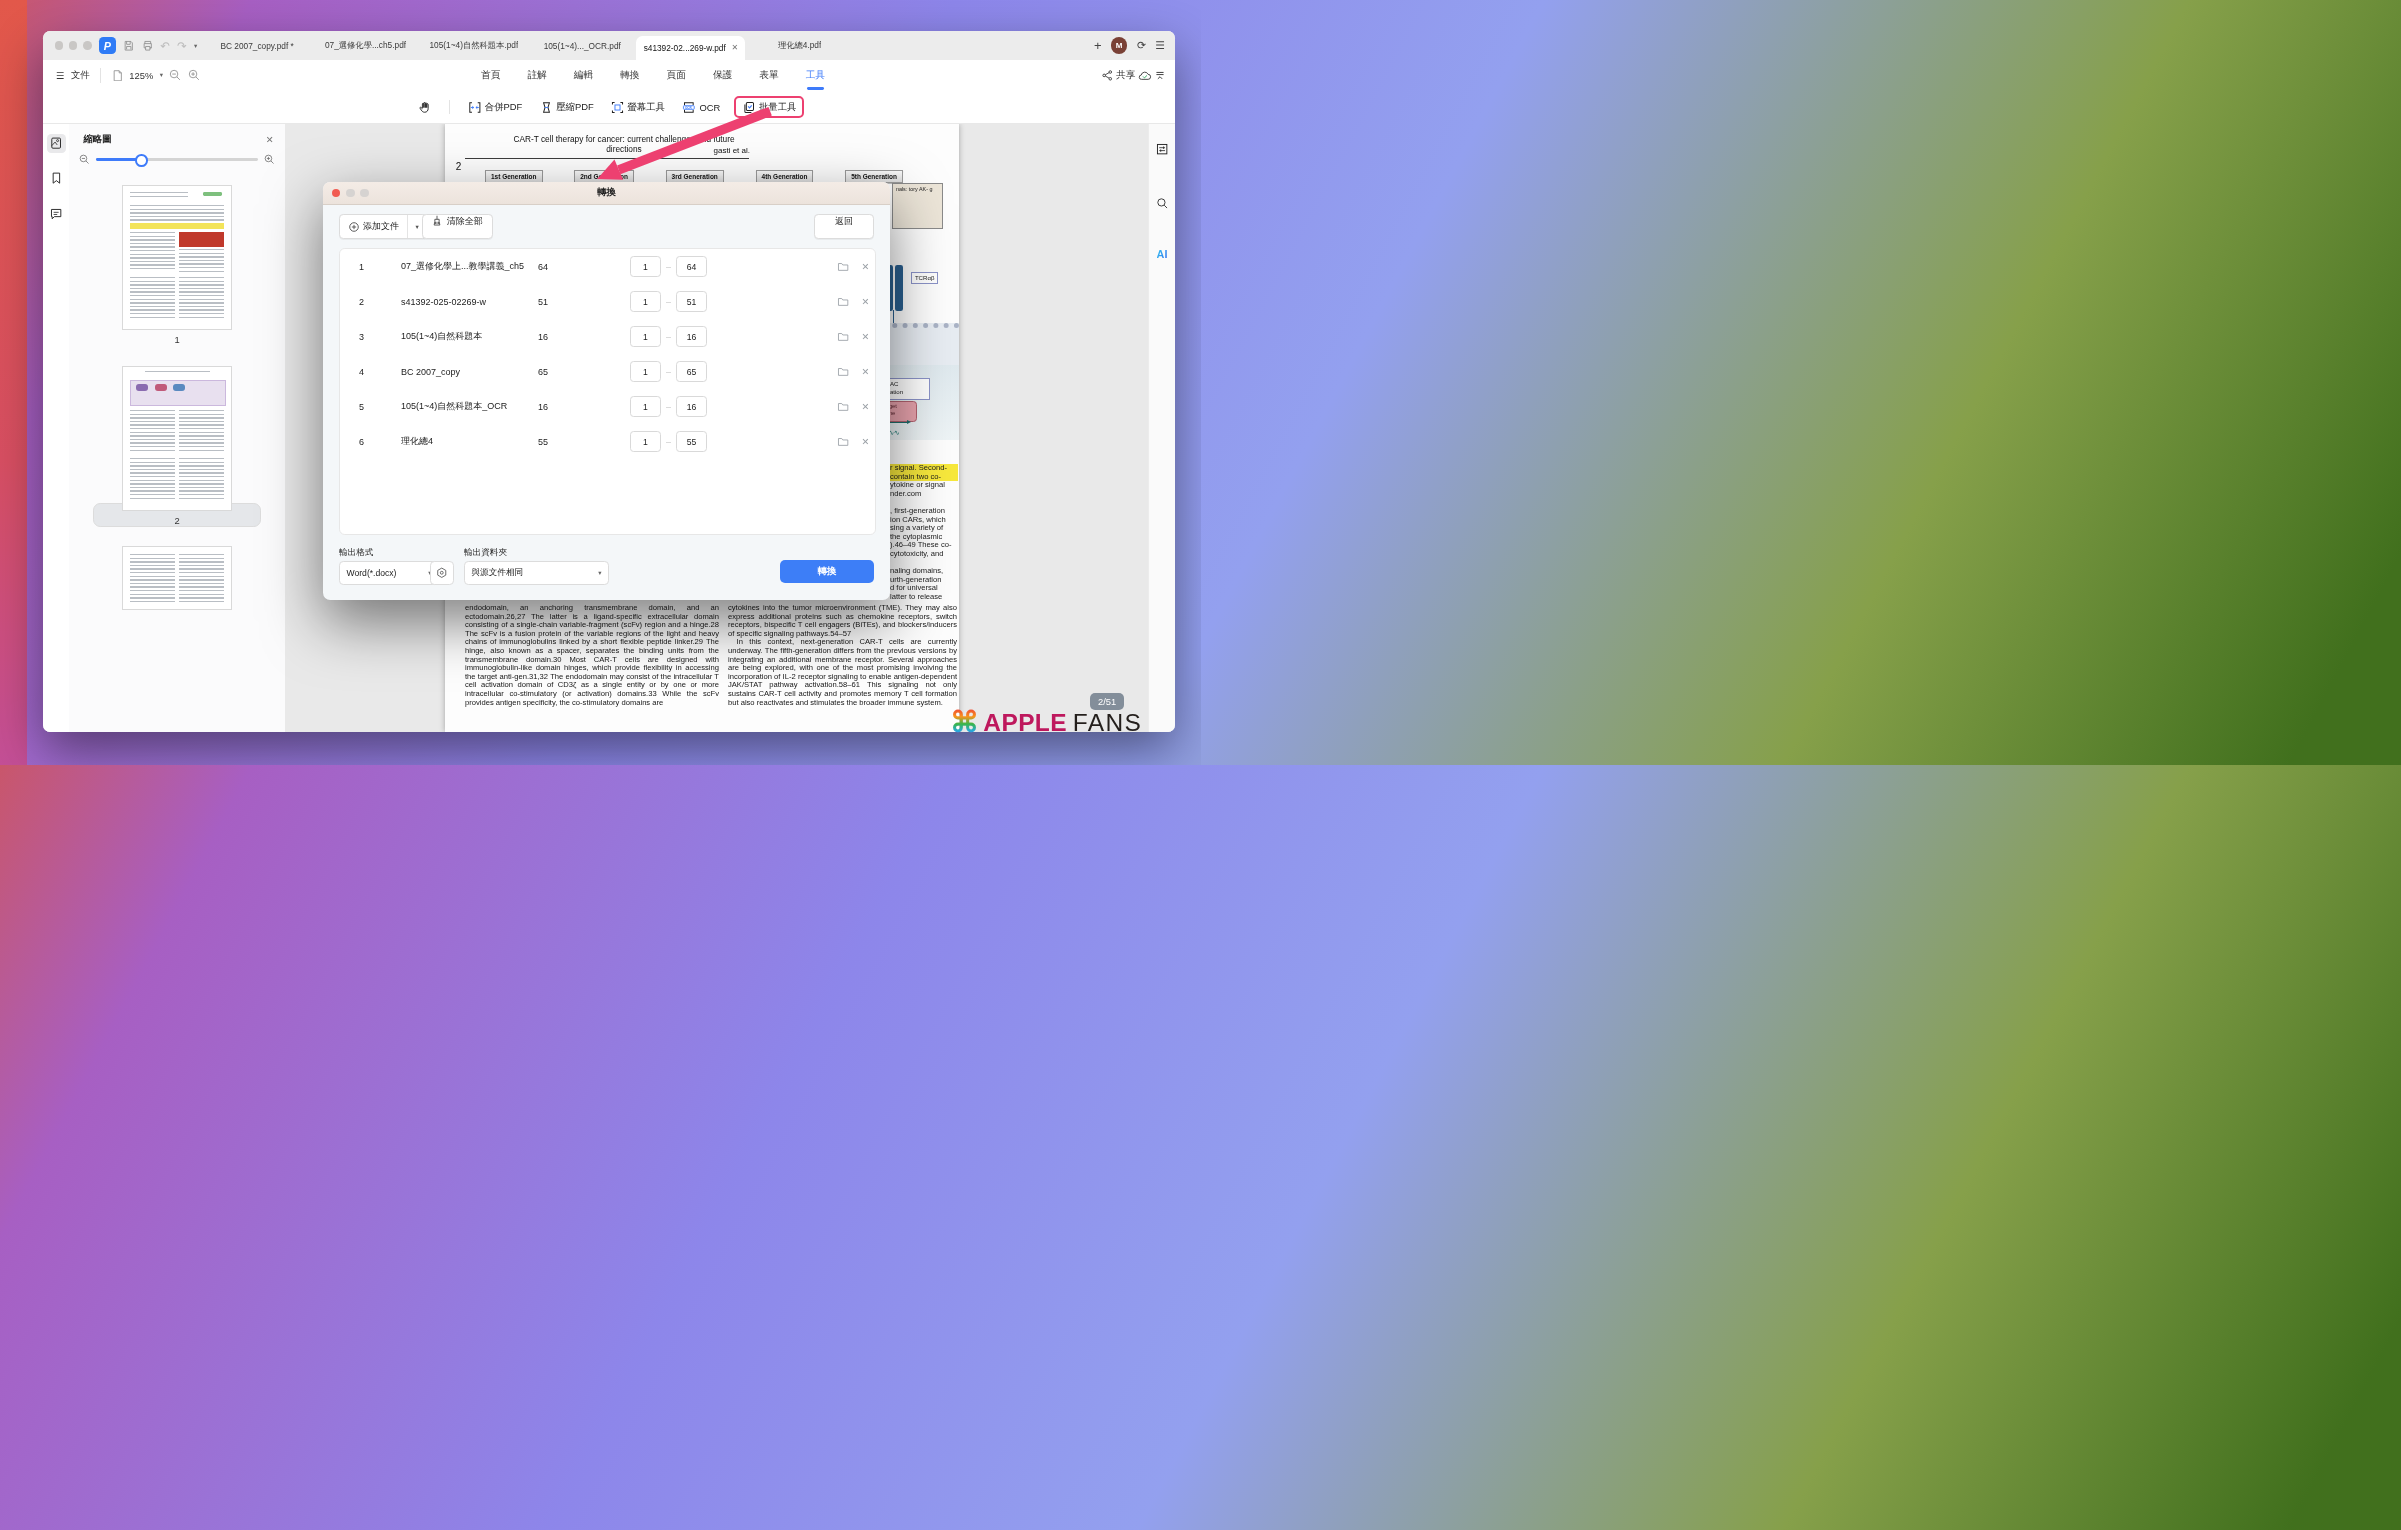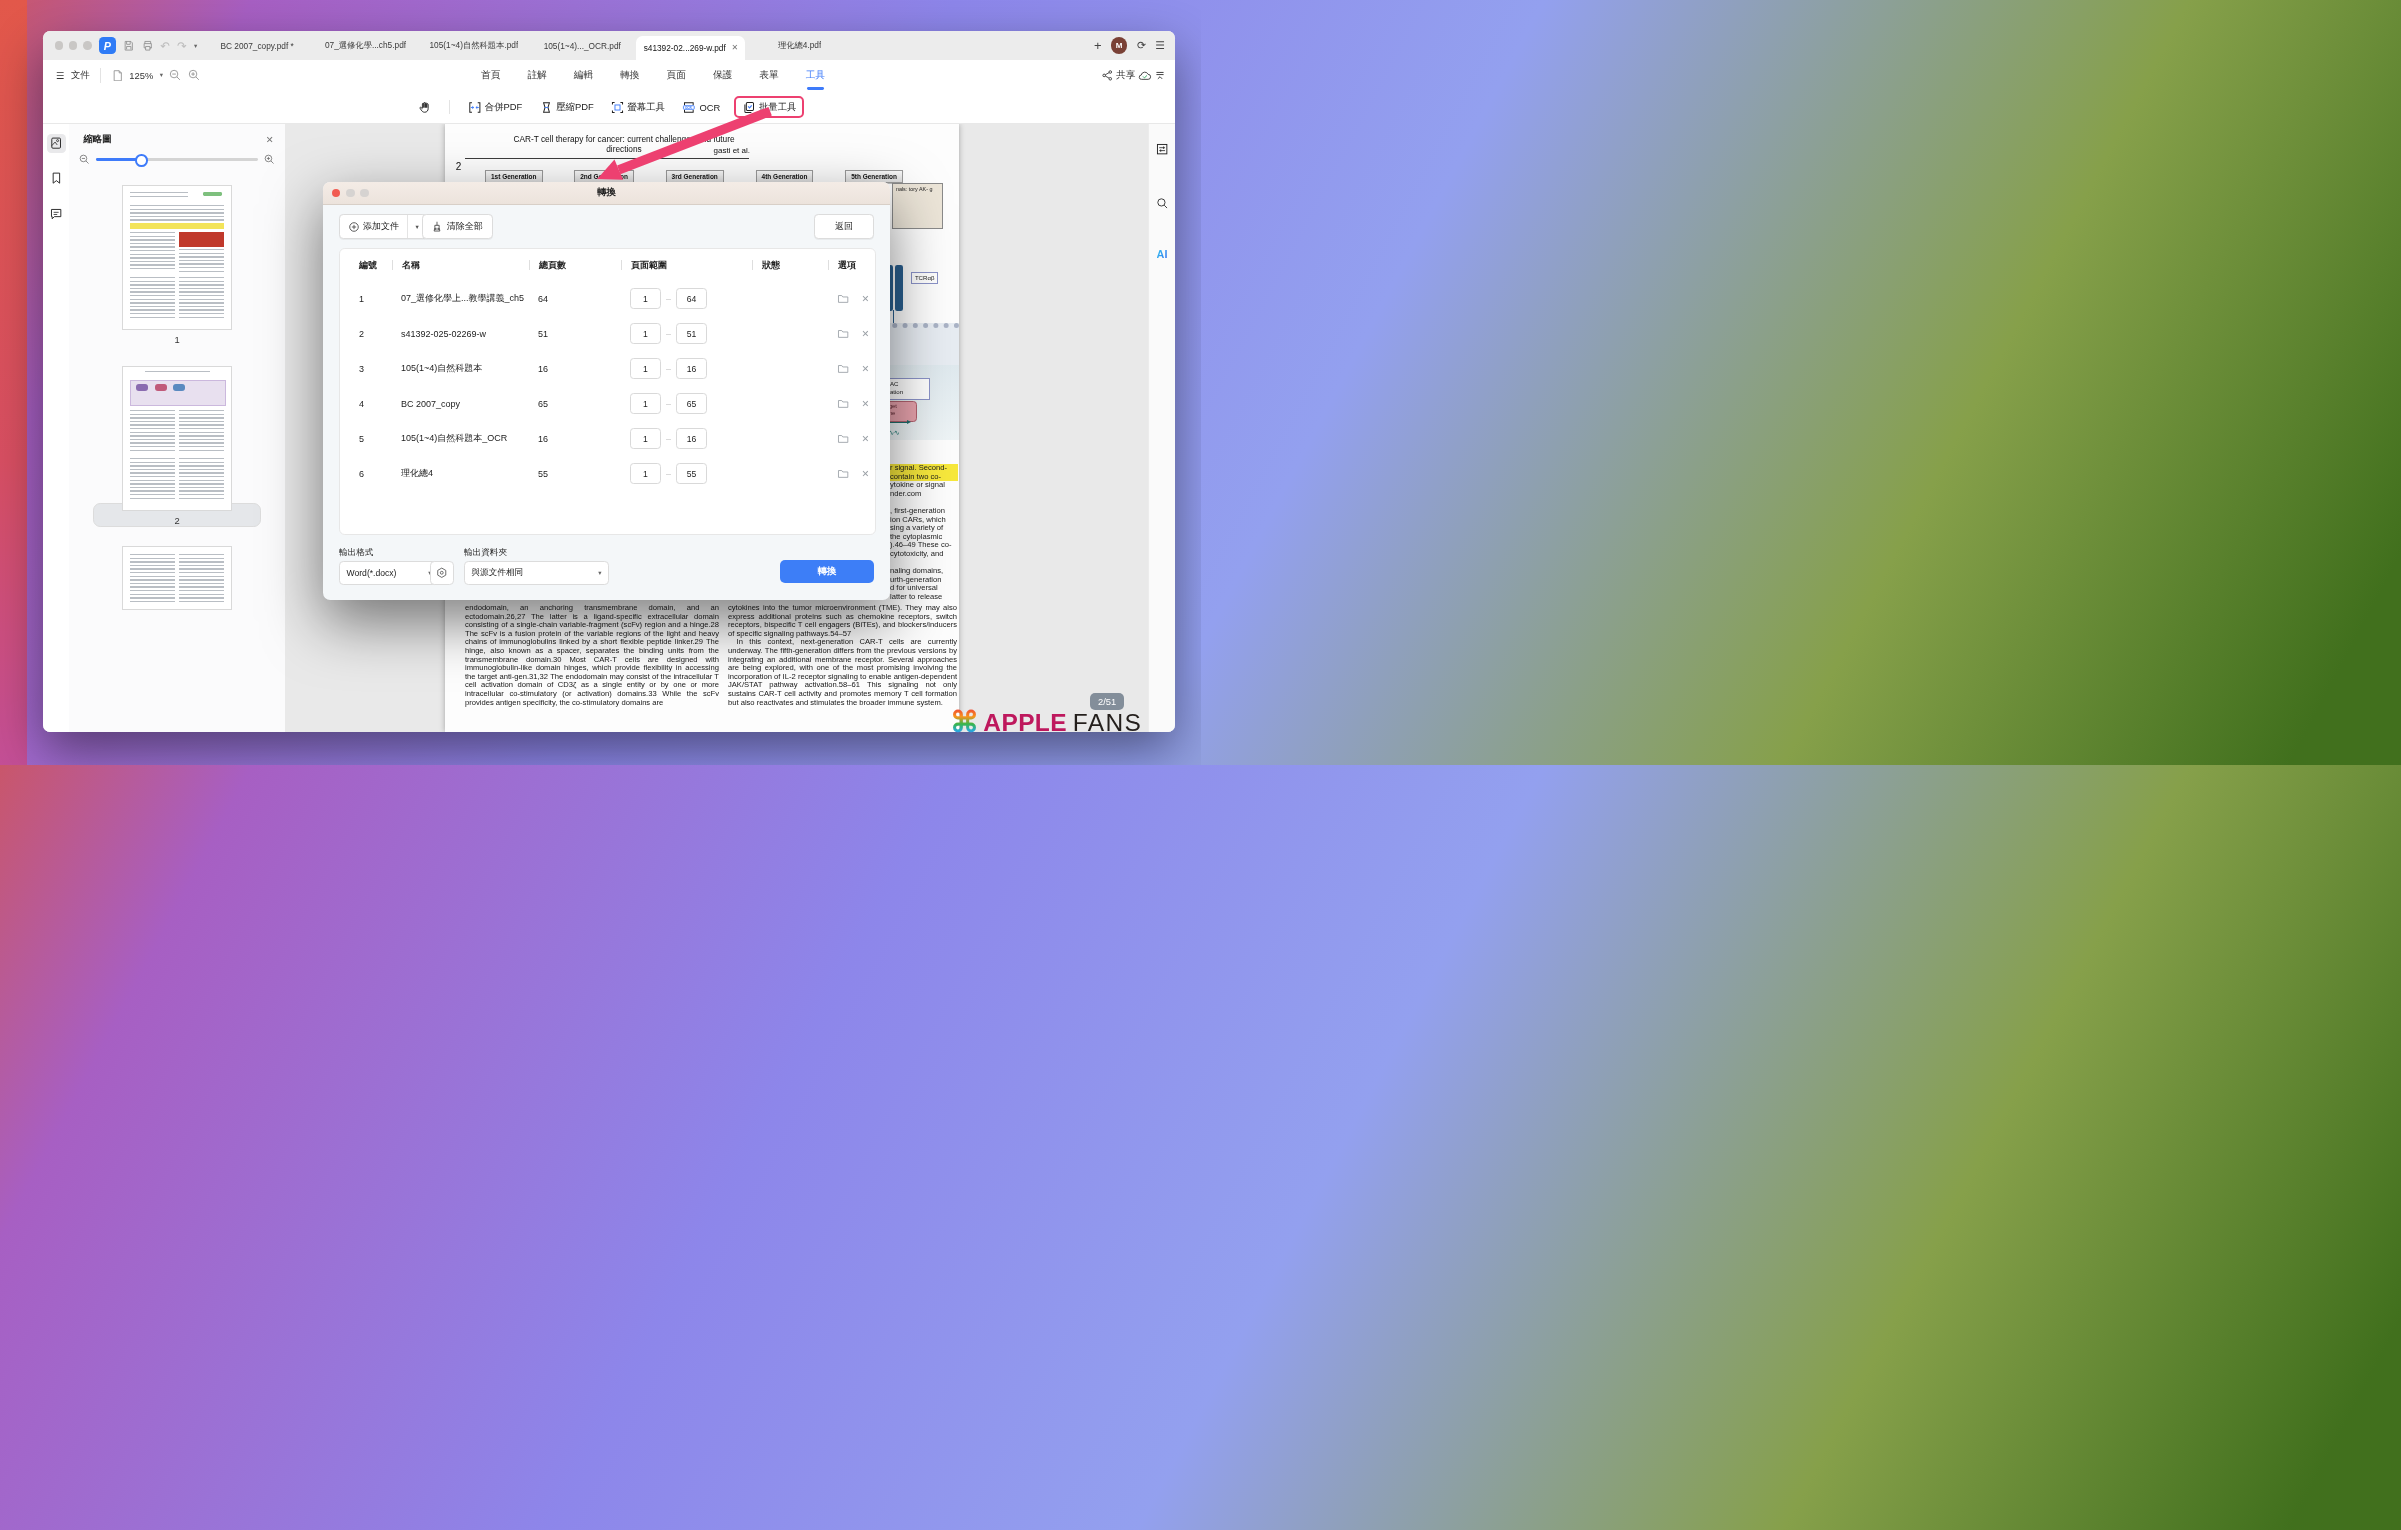--- a/index.html
+++ b/index.html
@@ -121,21 +121,21 @@
   .dialog{position:absolute;left:323px;top:182px;width:567px;height:418px;border-radius:7.2px;overflow:hidden;
     background:#f4f7f9;box-shadow:0 21.6px 58px rgba(0,0,0,.5);z-index:20;}
   .dtitle{position:absolute;left:0;top:0;right:0;height:21.6px;background:linear-gradient(#f4ece6,#ece3dc);
     border-bottom:0.7px solid #d8cfc7;display:flex;align-items:center;justify-content:center;
     font-size:9.4px;font-weight:bold;color:#222;}
   .dtraffic{position:absolute;left:8.6px;top:6.5px;display:flex;gap:5.8px;}
   .dtl{width:8.6px;height:8.6px;border-radius:50%;}
   .dtl.red{background:#f15b51;}
   .dtl.gray{background:#d6d3d1;}
   .btn{background:#fff;border:0.7px solid #dcdcdc;border-radius:4.3px;box-shadow:0 0.7px 0.7px rgba(0,0,0,.05);
-    display:flex;align-items:center;font-size:9px;color:#222;}
+    display:flex;font-size:9px;color:#222;}
   .addbtn{position:absolute;left:16px;top:32px;height:23px;}
   .addbtn .seg1{display:flex;align-items:center;gap:4.3px;padding:0 8.6px;height:100%;}
   .addbtn .seg2{width:17.3px;height:100%;border-left:0.7px solid #e4e4e4;display:flex;align-items:center;justify-content:center;color:#555;font-size:6.5px;}
   .clearbtn{position:absolute;left:99px;top:32px;height:23px;padding:0 9.4px;gap:4.3px;}
   .backbtn{position:absolute;right:16px;top:32px;height:23px;width:58px;justify-content:center;}
   .tcard{position:absolute;left:16px;top:66px;width:535px;height:285px;background:#fff;border:0.7px solid #e7e7e7;border-radius:5.8px;}
   .trow{display:grid;grid-template-columns:42px 137px 92px 131px 76px 56px;align-items:center;height:35px;padding-left:19px;}
   .thead{height:32px;font-weight:bold;font-size:9px;color:#222;}
   .thead .hc{position:relative;display:flex;align-items:center;height:10px;}
   .thead .hc+.hc{border-left:0.7px solid #dedede;padding-left:8.6px;margin-left:-8.6px;}
@@ -521,28 +521,20 @@
     <svg width="10" height="10.8" viewBox="0 0 14 15">
         <path d="M7 1v5 M4 6h6v3l1 5H3l1-5z M4.8 9.5v3 M7 9.5v3 M9.2 9.5v3" fill="none" stroke="#444" stroke-width="1.2"></path>
       </svg>
     <span>清除全部</span>
   </div>
   <div class="btn backbtn">
     <span>返回</span>
   </div>
 
   <div class="tcard">
-    <div class="trow thead">
-      <span class="hc">編號</span>
-      <span class="hc">名稱</span>
-      <span class="hc">總頁數</span>
-      <span class="hc">頁面範圍</span>
-      <span class="hc">狀態</span>
-      <span class="hc">選項</span>
-    </div>
 
     <div class="trow">
       <span>1</span>
       <span>07_選修化學上...教學講義_ch5</span>
       <span>64</span>
       <span class="rangec">
           <span class="rbox">1</span>
           <span class="rdash">–</span>
           <span class="rbox">64</span>
         </span>

